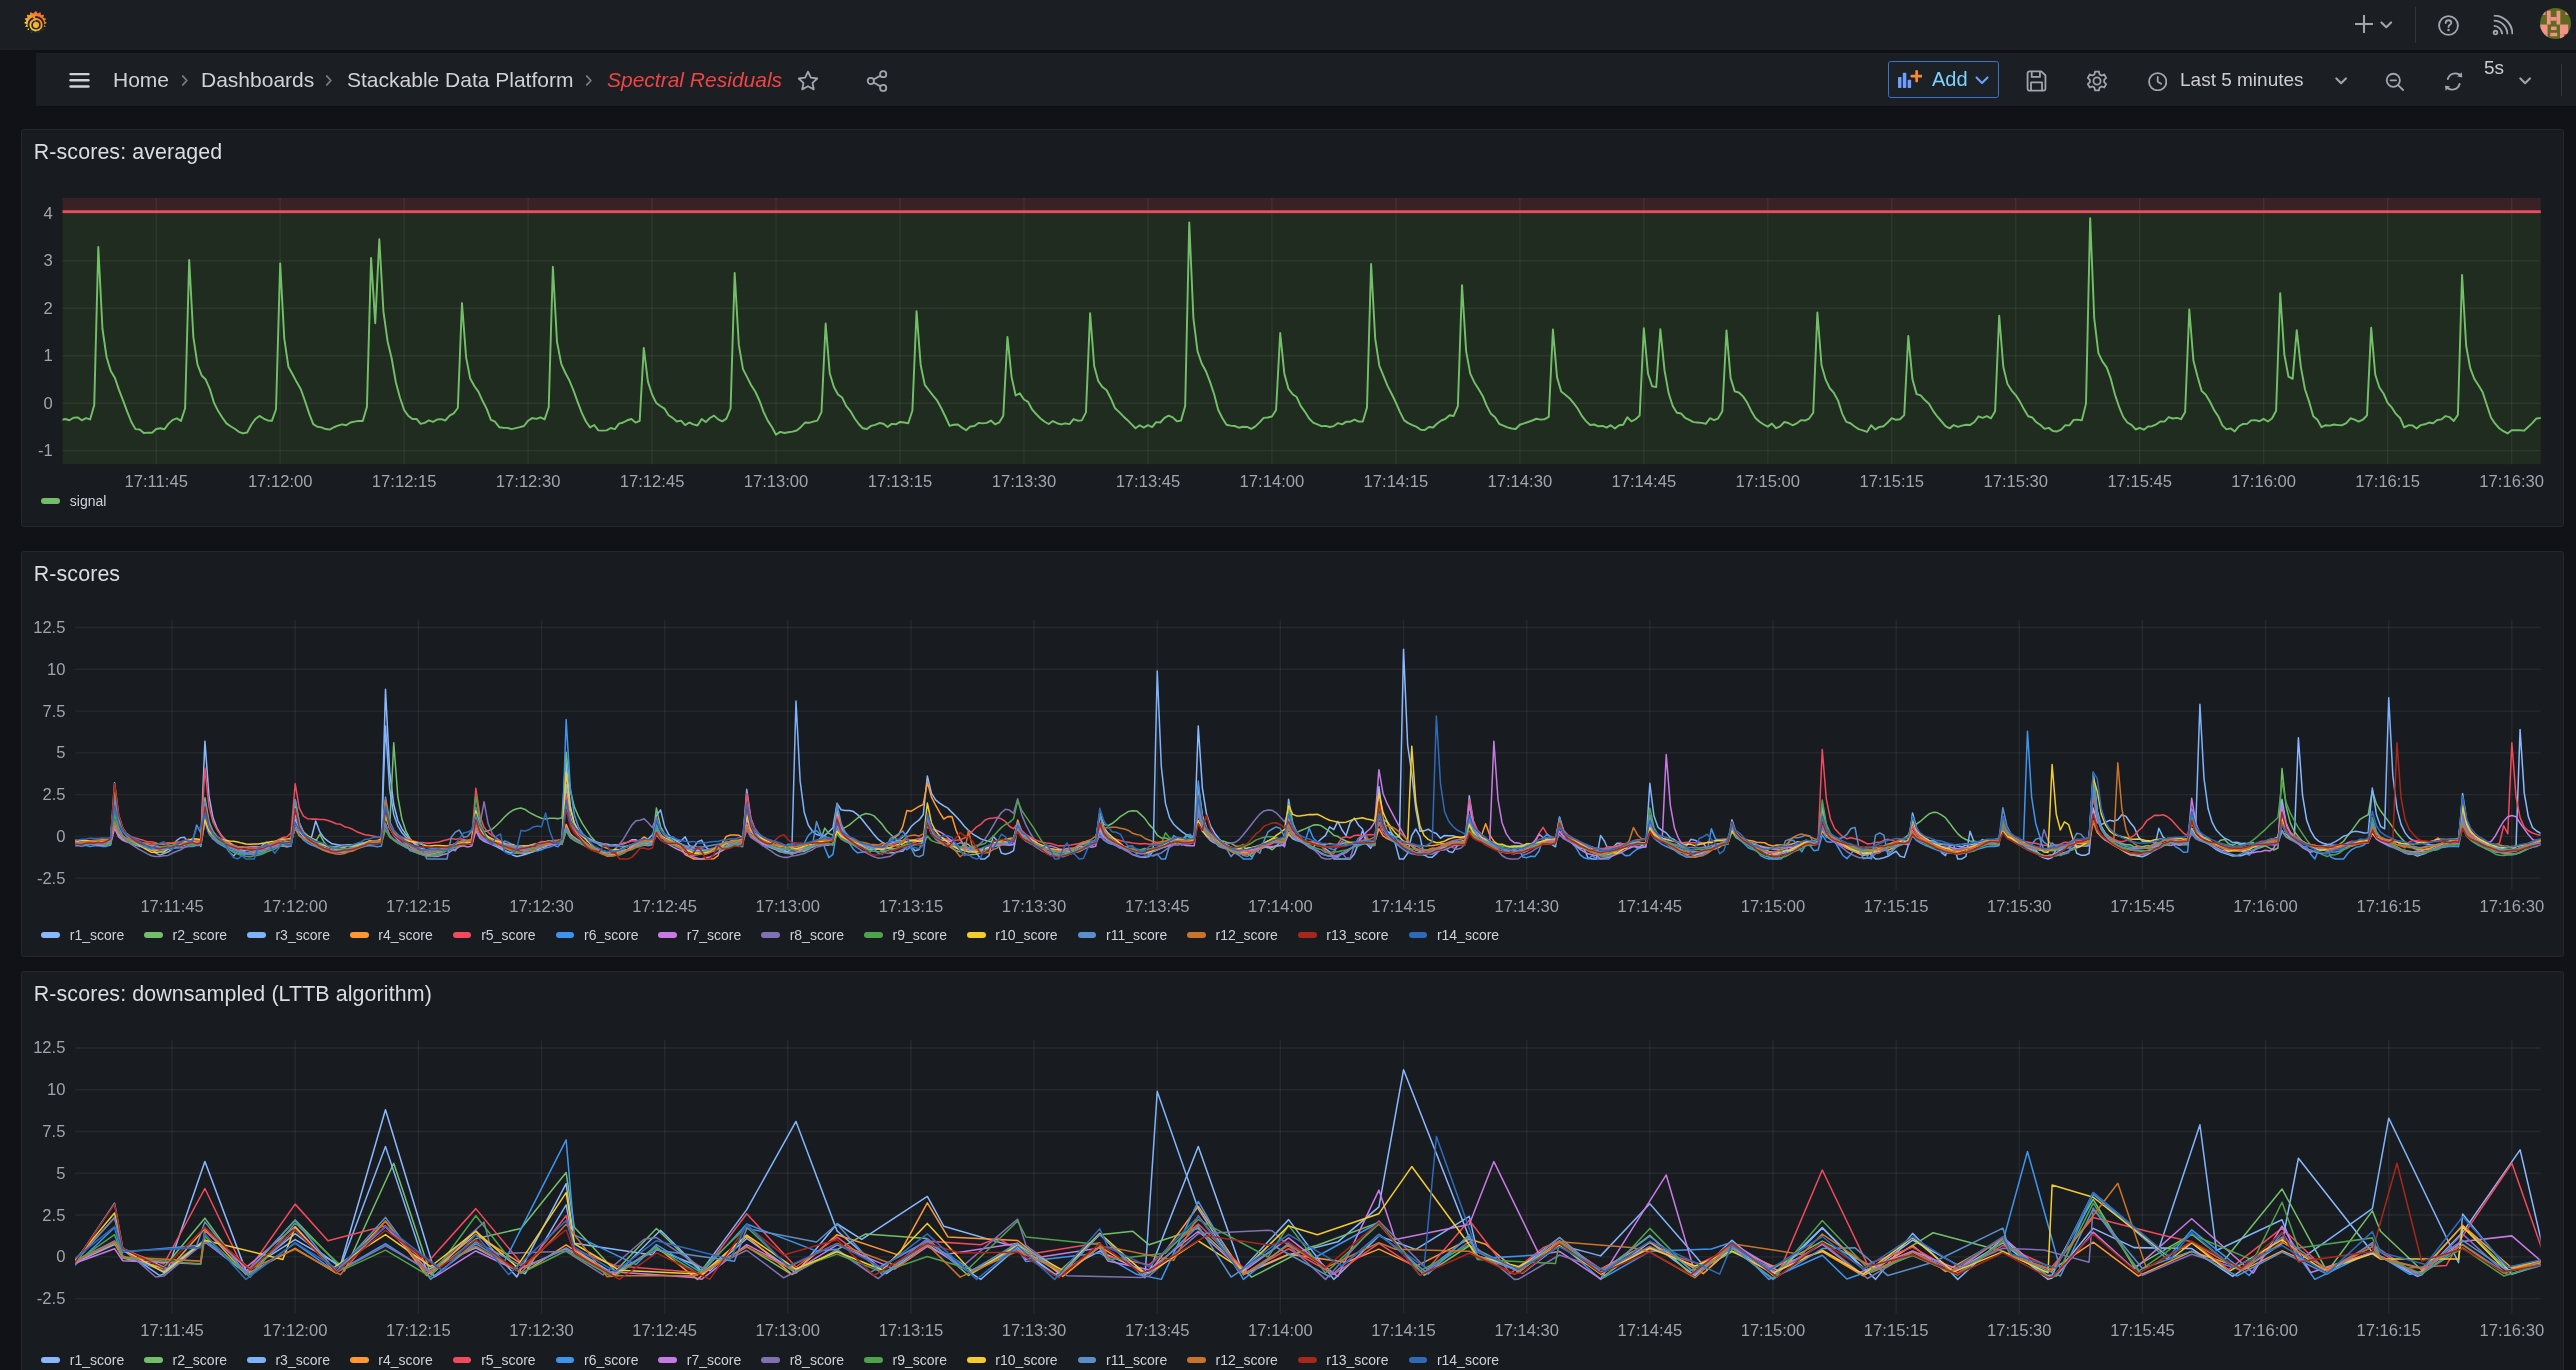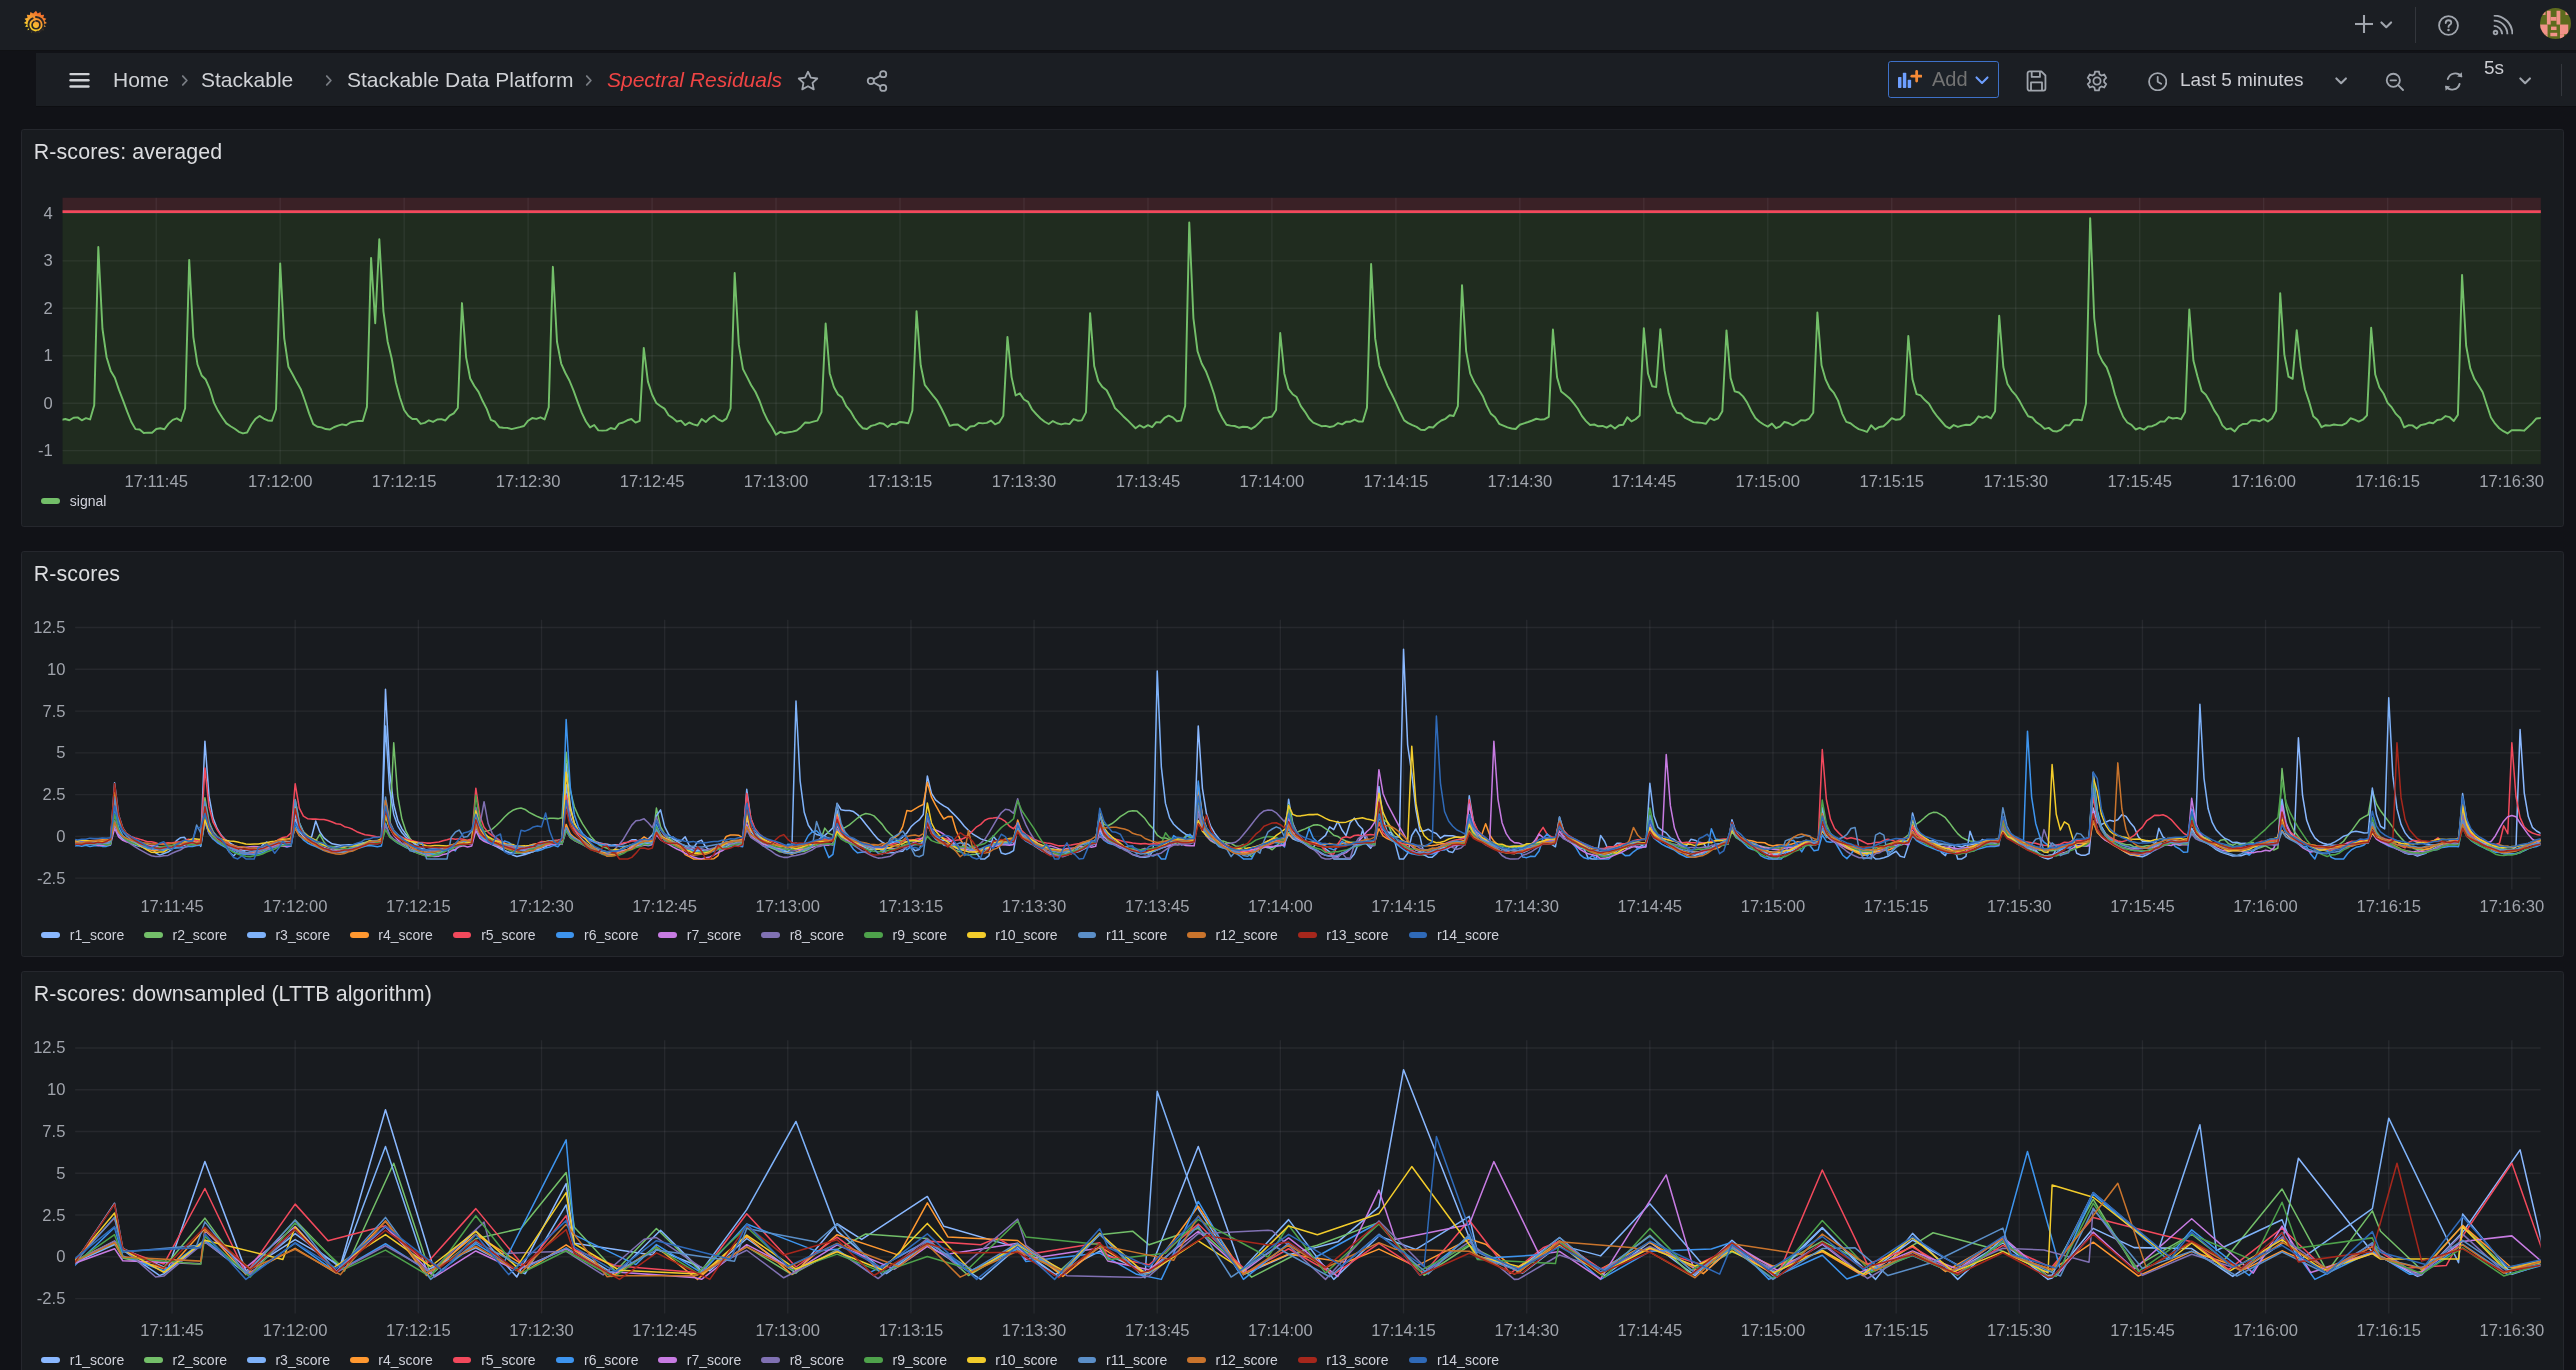--- a/index.html
+++ b/index.html
@@ -88,21 +88,21 @@
       <g stroke="#D0D2D6" stroke-width="3.4" stroke-linecap="round">
         <line x1="2" y1="3" x2="28" y2="3"></line>
         <line x1="2" y1="12" x2="28" y2="12"></line>
         <line x1="2" y1="21" x2="28" y2="21"></line>
       </g>
     </svg>
 <div class="crumb" style="left:77px">Home</div>
 <svg width="9.7" height="13" viewBox="0 0 14 19" style="position:absolute;left:144px;top:21px">
       <polyline points="4,3 10,9.5 4,16" fill="none" stroke="#787C83" stroke-width="2.6" stroke-linecap="round" stroke-linejoin="round"></polyline>
     </svg>
-<div class="crumb" style="left:165px">Stackable</div>
+<div class="crumb" style="left:165px">Dashboards</div>
 <svg width="9.7" height="13" viewBox="0 0 14 19" style="position:absolute;left:288px;top:21px">
       <polyline points="4,3 10,9.5 4,16" fill="none" stroke="#787C83" stroke-width="2.6" stroke-linecap="round" stroke-linejoin="round"></polyline>
     </svg>
 <div class="crumb" style="left:311px">Stackable Data Platform</div>
 <svg width="9.7" height="13" viewBox="0 0 14 19" style="position:absolute;left:548px;top:21px">
       <polyline points="4,3 10,9.5 4,16" fill="none" stroke="#787C83" stroke-width="2.6" stroke-linecap="round" stroke-linejoin="round"></polyline>
     </svg>
 <div class="crumb dim" style="left:571px">Spectral Residuals</div>
 <svg width="22" height="21.4" viewBox="0 0 32 31" style="position:absolute;left:761px;top:16.6px">
       <path d="M16 2.5l4.1 8.6 9.4 1.2-6.9 6.5 1.8 9.3L16 23.6l-8.4 4.5 1.8-9.3-6.9-6.5 9.4-1.2z" fill="none" stroke="#A1A6AE" stroke-width="2.6" stroke-linejoin="round"></path>
@@ -121,21 +121,21 @@
         <g fill="#6E9FFF">
           <rect x="0" y="10" width="5" height="16" rx="1"></rect>
           <rect x="7" y="4" width="5" height="22" rx="1"></rect>
           <rect x="14" y="14" width="5" height="12" rx="1"></rect>
         </g>
         <g stroke="#F58A36" stroke-width="4" stroke-linecap="round">
           <line x1="27" y1="2" x2="27" y2="16"></line>
           <line x1="20" y1="9" x2="34" y2="9"></line>
         </g>
       </svg>
-  <span style="position:absolute;left:43px;top:6.2px;font-size:20px;color:#737373">Add</span>
+  <span style="position:absolute;left:43px;top:6.2px;font-size:20px;color:#7dd3fc">Add</span>
   <svg width="14" height="11" viewBox="0 0 20 16" style="position:absolute;left:86px;top:11.8px">
         <polyline points="2,5 10,13 18,5" fill="none" stroke="#6E9FFF" stroke-width="3" stroke-linecap="round" stroke-linejoin="round"></polyline>
       </svg>
 </div>
 <svg width="21" height="22" viewBox="0 0 30 32" style="position:absolute;left:1990px;top:17.3px">
       <g fill="none" stroke="#A1A6AE" stroke-width="2.6" stroke-linejoin="round">
         <path d="M2 5a3 3 0 0 1 3-3h17l6 6v19a3 3 0 0 1-3 3H5a3 3 0 0 1-3-3z"></path>
         <path d="M8 2v8h12V2"></path>
         <path d="M7 30v-12h16v12"></path>
       </g>

